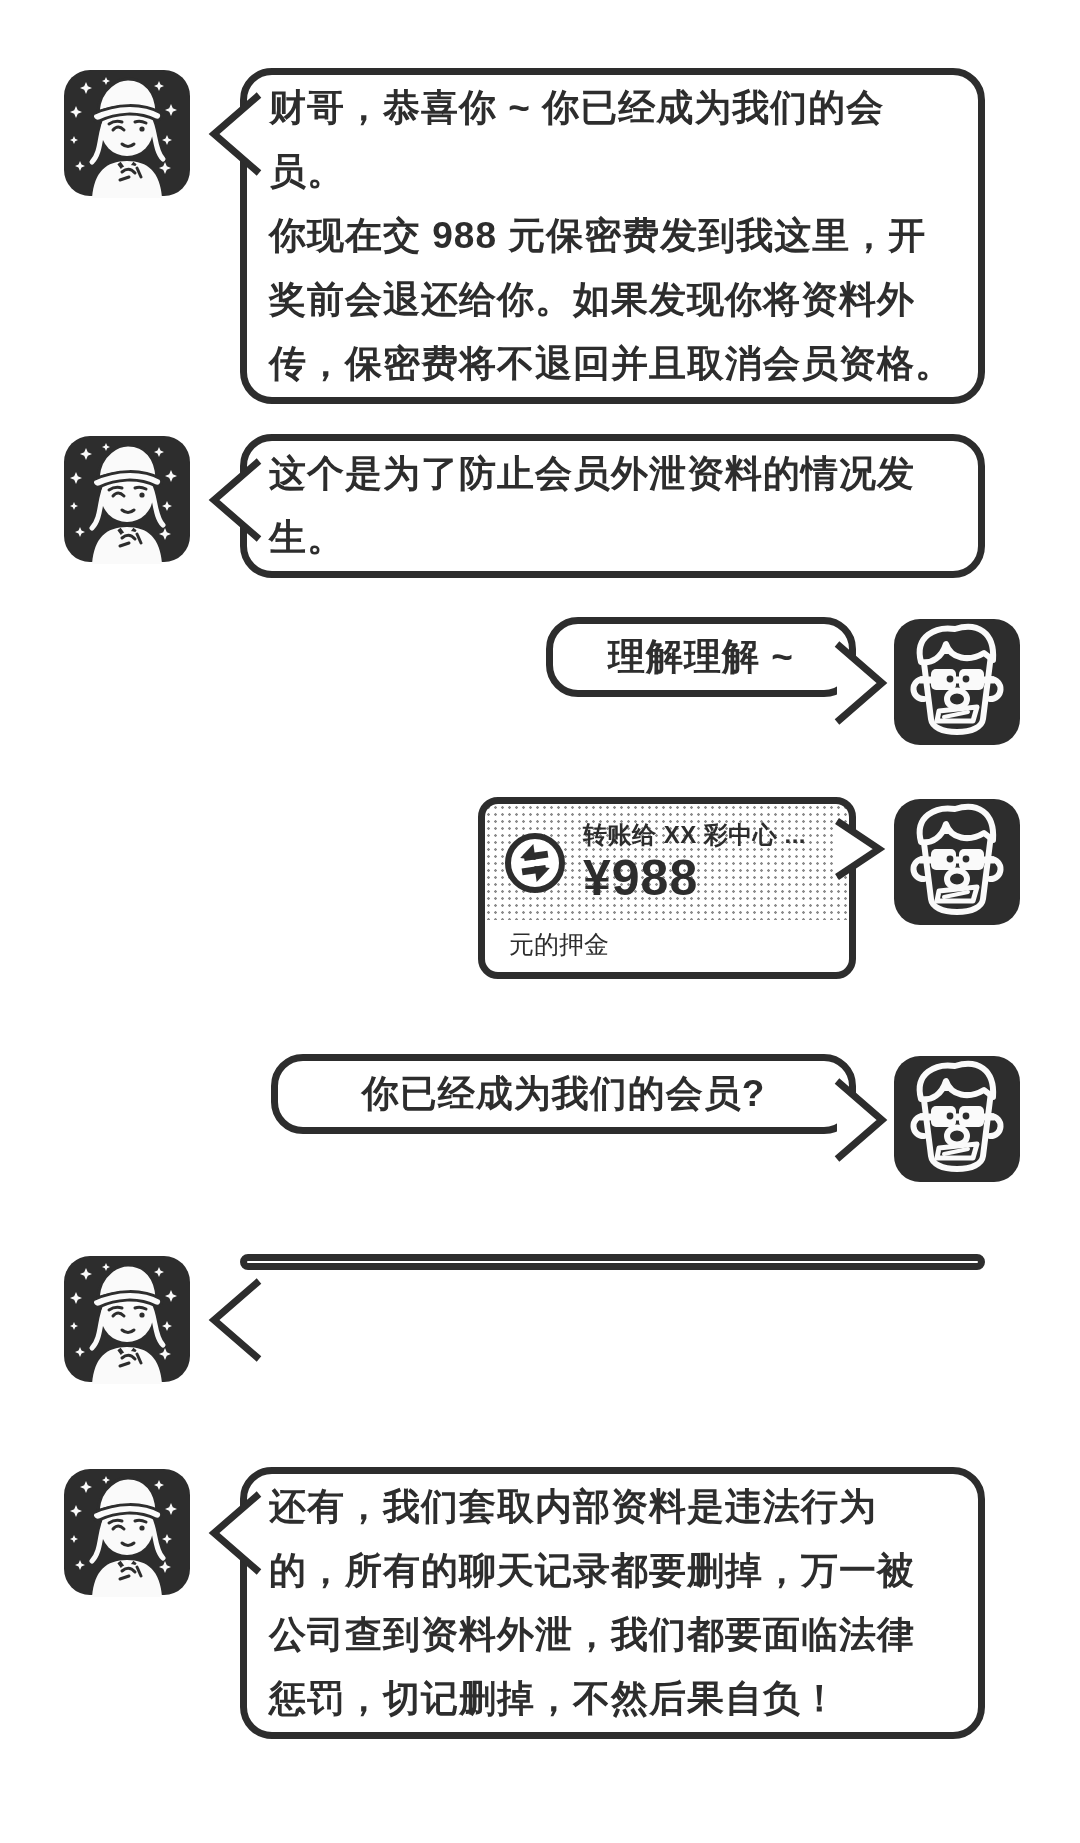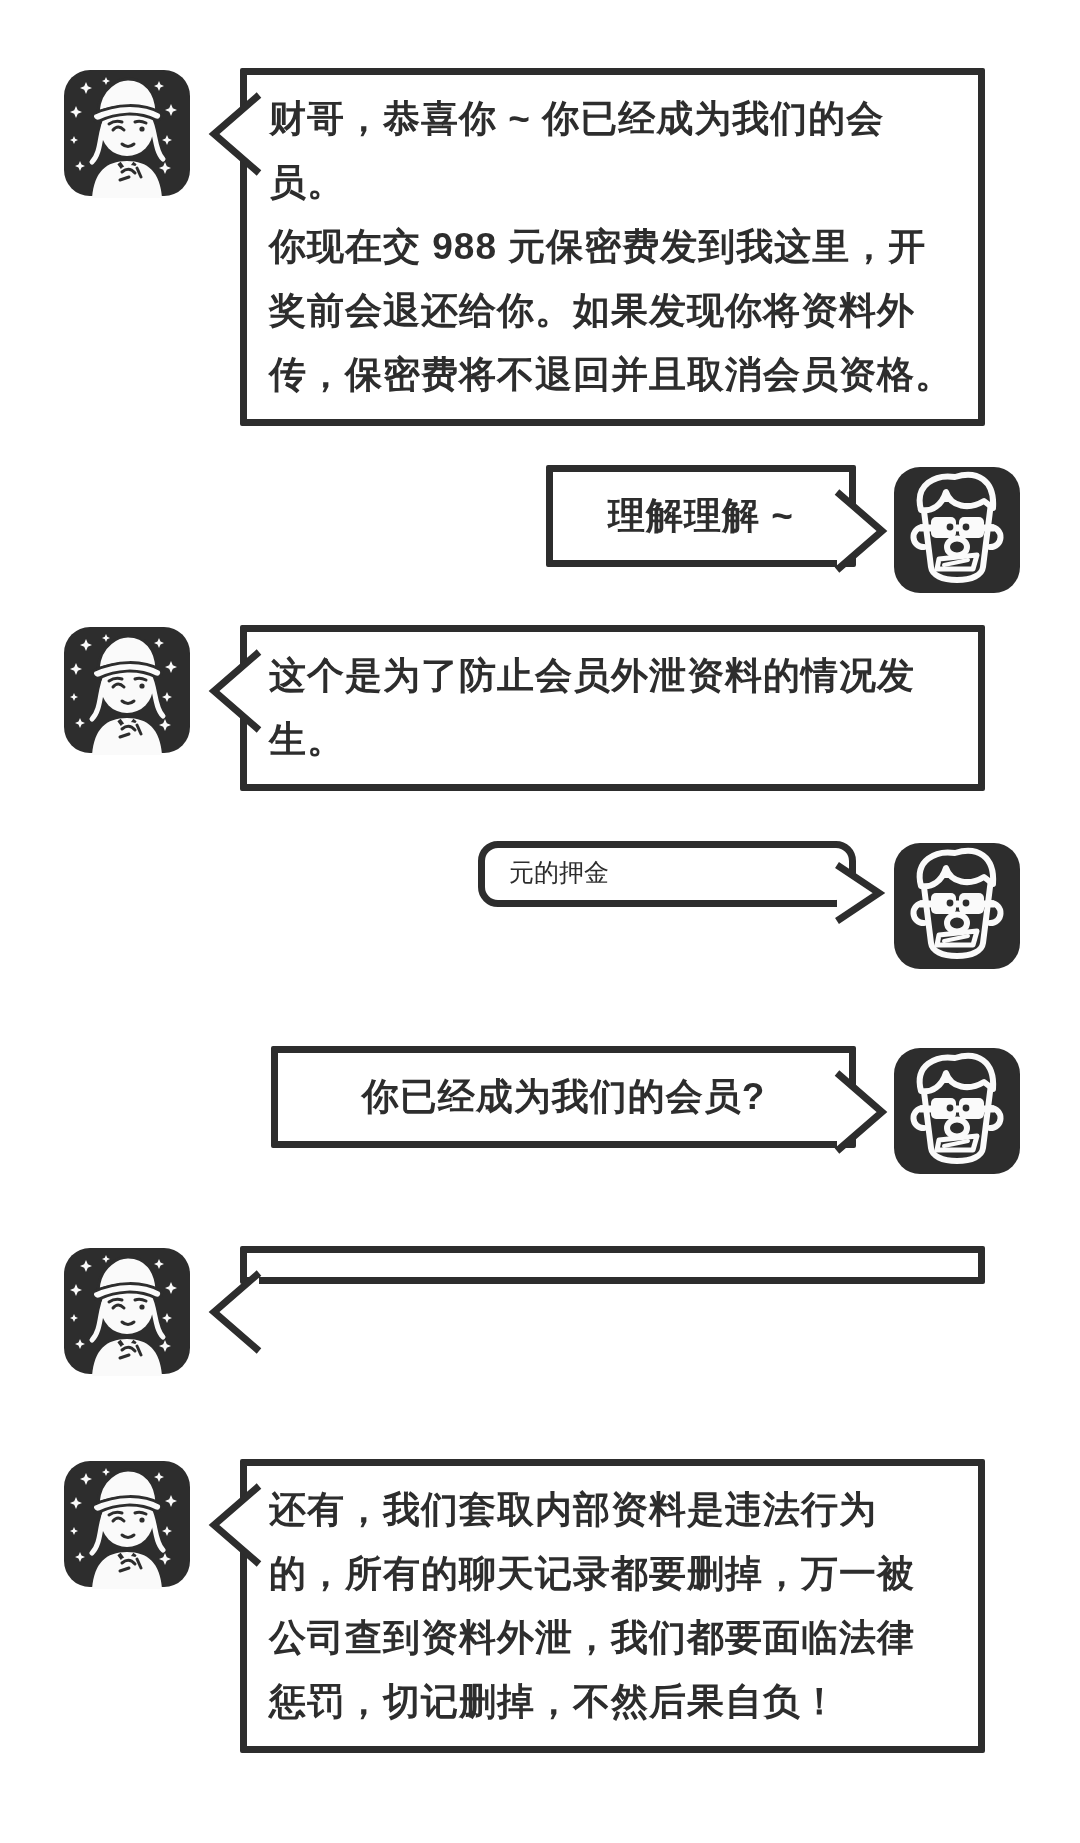--- a/index.html
+++ b/index.html
@@ -10,22 +10,22 @@
     color:#2d2d2d;
   }
   .canvas{width:1080px;height:1843px;background:#ffffff;position:relative}
   .row{display:flex;align-items:flex-start}
   .row.l{padding-left:62px}
   .row.r{justify-content:flex-end;padding-right:58px}
   .avatar{width:130px;height:130px;flex:0 0 130px}
   .avatar svg{display:block;width:100%;height:100%}
   .bubble{
     position:relative;background:#ffffff;
-    border:7px solid #2d2d2d;border-radius:2px;
-    padding:12px 22px;
+    border:7px solid #2d2d2d;border-radius:32px;
+    padding:1px 22px;
   }
   .row.l .bubble{margin-left:48px;width:745px}
   .row.r .bubble{margin-right:36px}
   .bubble.w-310{width:310px}
   .bubble.w-585{width:585px}
   .msg{
     font-size:37px;line-height:64px;font-weight:700;
     letter-spacing:1px;white-space:pre-line;color:#2d2d2d;
   }
   .bubble.center .msg{text-align:center}
@@ -100,48 +100,20 @@
       <svg class="tail tl" width="56" height="86" viewBox="0 0 56 86">
         <path d="M52 4 L7 43 L52 82" fill="#ffffff" stroke="#2d2d2d" stroke-width="7"></path>
       </svg>
       <p class="msg">财哥，恭喜你 ~ 你已经成为我们的会员。
 你现在交 988 元保密费发到我这里，开
 奖前会退还给你。如果发现你将资料外
 传，保密费将不退回并且取消会员资格。</p>
     </div>
   </div>
 
-  <div class="row r" style="margin-top:39px">
-    <div class="bubble center w-310">
-      <svg class="tail tr" width="56" height="86" viewBox="0 0 56 86">
-        <path d="M4 4 L49 43 L4 82" fill="#ffffff" stroke="#2d2d2d" stroke-width="7"></path>
-      </svg>
-      <p class="msg">理解理解 ~</p>
-    </div>
-    <div class="avatar">
-  <svg viewBox="0 0 130 130" xmlns="http://www.w3.org/2000/svg">
-    <rect x="2" y="2" width="126" height="126" rx="26" fill="#2d2d2d"></rect>
-    <g fill="none" stroke="#fafafa" stroke-width="6" stroke-linecap="round" stroke-linejoin="round">
-      <path d="M31 62 a10 10 0 1 0 1 20"></path>
-      <path d="M99 62 a10 10 0 1 1 -1 20"></path>
-      <path d="M34 34 L96 34 C98 34 99.5 36 99 38 L91 102 C90 110 80 115 65 115 C50 115 40 110 39 102 L31 38 C30.5 36 32 34 34 34 Z" fill="#2d2d2d"></path>
-      <path d="M29 45 C22 19 44 9 63 12 C85 5 103 15 101 43 L92 36 C77 45 59 42 54 27 C50 40 40 47 29 45 Z" fill="#2d2d2d"></path>
-    </g>
-    <path d="M28 63 H102" stroke="#fafafa" stroke-width="7"></path>
-    <rect x="39" y="52" width="25" height="21" rx="5" fill="#fafafa"></rect>
-    <rect x="67" y="52" width="25" height="21" rx="5" fill="#fafafa"></rect>
-    <circle cx="58" cy="62" r="3.4" fill="#2d2d2d"></circle>
-    <circle cx="74" cy="62" r="3.4" fill="#2d2d2d"></circle>
-    <ellipse cx="65" cy="82" rx="10" ry="8.5" fill="#2d2d2d" stroke="#fafafa" stroke-width="6"></ellipse>
-    <path d="M47 94 L85 90 L81 104 L45 104 Z" fill="#2d2d2d" stroke="#fafafa" stroke-width="5" stroke-linejoin="round"></path>
-    <path d="M52 100 L76 95" stroke="#fafafa" stroke-width="4" stroke-linecap="round"></path>
-  </svg>
-</div>
-  </div>
-
   <div class="row l" style="margin-top:30px">
     <div class="avatar">
   <svg viewBox="0 0 130 130" xmlns="http://www.w3.org/2000/svg">
     <rect x="2" y="2" width="126" height="126" rx="26" fill="#2d2d2d"></rect>
     <g fill="#fafafa">
       <path d="M24 14 L25.8 18.2 L30 20 L25.8 21.8 L24 26 L22.2 21.8 L18 20 L22.2 18.2 Z"></path>
       <path d="M44 9 L45.2 11.8 L48 13 L45.2 14.2 L44 17 L42.8 14.2 L40 13 L42.8 11.8 Z"></path>
       <path d="M97 13 L98.5 16.5 L102 18 L98.5 19.5 L97 23 L95.5 19.5 L92 18 L95.5 16.5 Z"></path>
       <path d="M109 36 L110.8 40.2 L115 42 L110.8 43.8 L109 48 L107.2 43.8 L103 42 L107.2 40.2 Z"></path>
       <path d="M14 38 L15.8 42.2 L20 44 L15.8 45.8 L14 50 L12.2 45.8 L8 44 L12.2 42.2 Z"></path>
@@ -177,25 +149,70 @@
 </div>
     <div class="bubble">
       <svg class="tail tl" width="56" height="86" viewBox="0 0 56 86">
         <path d="M52 4 L7 43 L52 82" fill="#ffffff" stroke="#2d2d2d" stroke-width="7"></path>
       </svg>
       <p class="msg">这个是为了防止会员外泄资料的情况发
 生。</p>
     </div>
   </div>
 
+  <div class="row r" style="margin-top:39px">
+    <div class="bubble center w-310">
+      <svg class="tail tr" width="56" height="86" viewBox="0 0 56 86">
+        <path d="M4 4 L49 43 L4 82" fill="#ffffff" stroke="#2d2d2d" stroke-width="7"></path>
+      </svg>
+      <p class="msg">理解理解 ~</p>
+    </div>
+    <div class="avatar">
+  <svg viewBox="0 0 130 130" xmlns="http://www.w3.org/2000/svg">
+    <rect x="2" y="2" width="126" height="126" rx="26" fill="#2d2d2d"></rect>
+    <g fill="none" stroke="#fafafa" stroke-width="6" stroke-linecap="round" stroke-linejoin="round">
+      <path d="M31 62 a10 10 0 1 0 1 20"></path>
+      <path d="M99 62 a10 10 0 1 1 -1 20"></path>
+      <path d="M34 34 L96 34 C98 34 99.5 36 99 38 L91 102 C90 110 80 115 65 115 C50 115 40 110 39 102 L31 38 C30.5 36 32 34 34 34 Z" fill="#2d2d2d"></path>
+      <path d="M29 45 C22 19 44 9 63 12 C85 5 103 15 101 43 L92 36 C77 45 59 42 54 27 C50 40 40 47 29 45 Z" fill="#2d2d2d"></path>
+    </g>
+    <path d="M28 63 H102" stroke="#fafafa" stroke-width="7"></path>
+    <rect x="39" y="52" width="25" height="21" rx="5" fill="#fafafa"></rect>
+    <rect x="67" y="52" width="25" height="21" rx="5" fill="#fafafa"></rect>
+    <circle cx="58" cy="62" r="3.4" fill="#2d2d2d"></circle>
+    <circle cx="74" cy="62" r="3.4" fill="#2d2d2d"></circle>
+    <ellipse cx="65" cy="82" rx="10" ry="8.5" fill="#2d2d2d" stroke="#fafafa" stroke-width="6"></ellipse>
+    <path d="M47 94 L85 90 L81 104 L45 104 Z" fill="#2d2d2d" stroke="#fafafa" stroke-width="5" stroke-linejoin="round"></path>
+    <path d="M52 100 L76 95" stroke="#fafafa" stroke-width="4" stroke-linecap="round"></path>
+  </svg>
+</div>
+  </div>
+
   <div class="row r" style="margin-top:50px">
     <div class="card">
       <svg class="tail tc" width="56" height="64" viewBox="0 0 56 64">
         <path d="M4 4 L46 32 L4 60" fill="#ffffff" stroke="#2d2d2d" stroke-width="7"></path>
       </svg>
+      <div class="card-top">
+        <div class="card-icon">
+          <svg viewBox="0 0 64 64" xmlns="http://www.w3.org/2000/svg">
+            <circle cx="32" cy="32" r="27" fill="#ffffff" stroke="#2d2d2d" stroke-width="6"></circle>
+            <g transform="rotate(-8 32 32)">
+              <path d="M46 25 H22" stroke="#2d2d2d" stroke-width="7"></path>
+              <path d="M33 13 L18 25 L33 29 Z" fill="#2d2d2d"></path>
+              <path d="M18 39 H42" stroke="#2d2d2d" stroke-width="7"></path>
+              <path d="M31 51 L46 39 L31 35 Z" fill="#2d2d2d"></path>
+            </g>
+          </svg>
+        </div>
+        <div>
+          <div class="card-title">转账给 XX 彩中心 ...</div>
+          <div class="card-amount">¥988</div>
+        </div>
+      </div>
       <div class="card-bottom">元的押金</div>
     </div>
     <div class="avatar">
   <svg viewBox="0 0 130 130" xmlns="http://www.w3.org/2000/svg">
     <rect x="2" y="2" width="126" height="126" rx="26" fill="#2d2d2d"></rect>
     <g fill="none" stroke="#fafafa" stroke-width="6" stroke-linecap="round" stroke-linejoin="round">
       <path d="M31 62 a10 10 0 1 0 1 20"></path>
       <path d="M99 62 a10 10 0 1 1 -1 20"></path>
       <path d="M34 34 L96 34 C98 34 99.5 36 99 38 L91 102 C90 110 80 115 65 115 C50 115 40 110 39 102 L31 38 C30.5 36 32 34 34 34 Z" fill="#2d2d2d"></path>
       <path d="M29 45 C22 19 44 9 63 12 C85 5 103 15 101 43 L92 36 C77 45 59 42 54 27 C50 40 40 47 29 45 Z" fill="#2d2d2d"></path>

